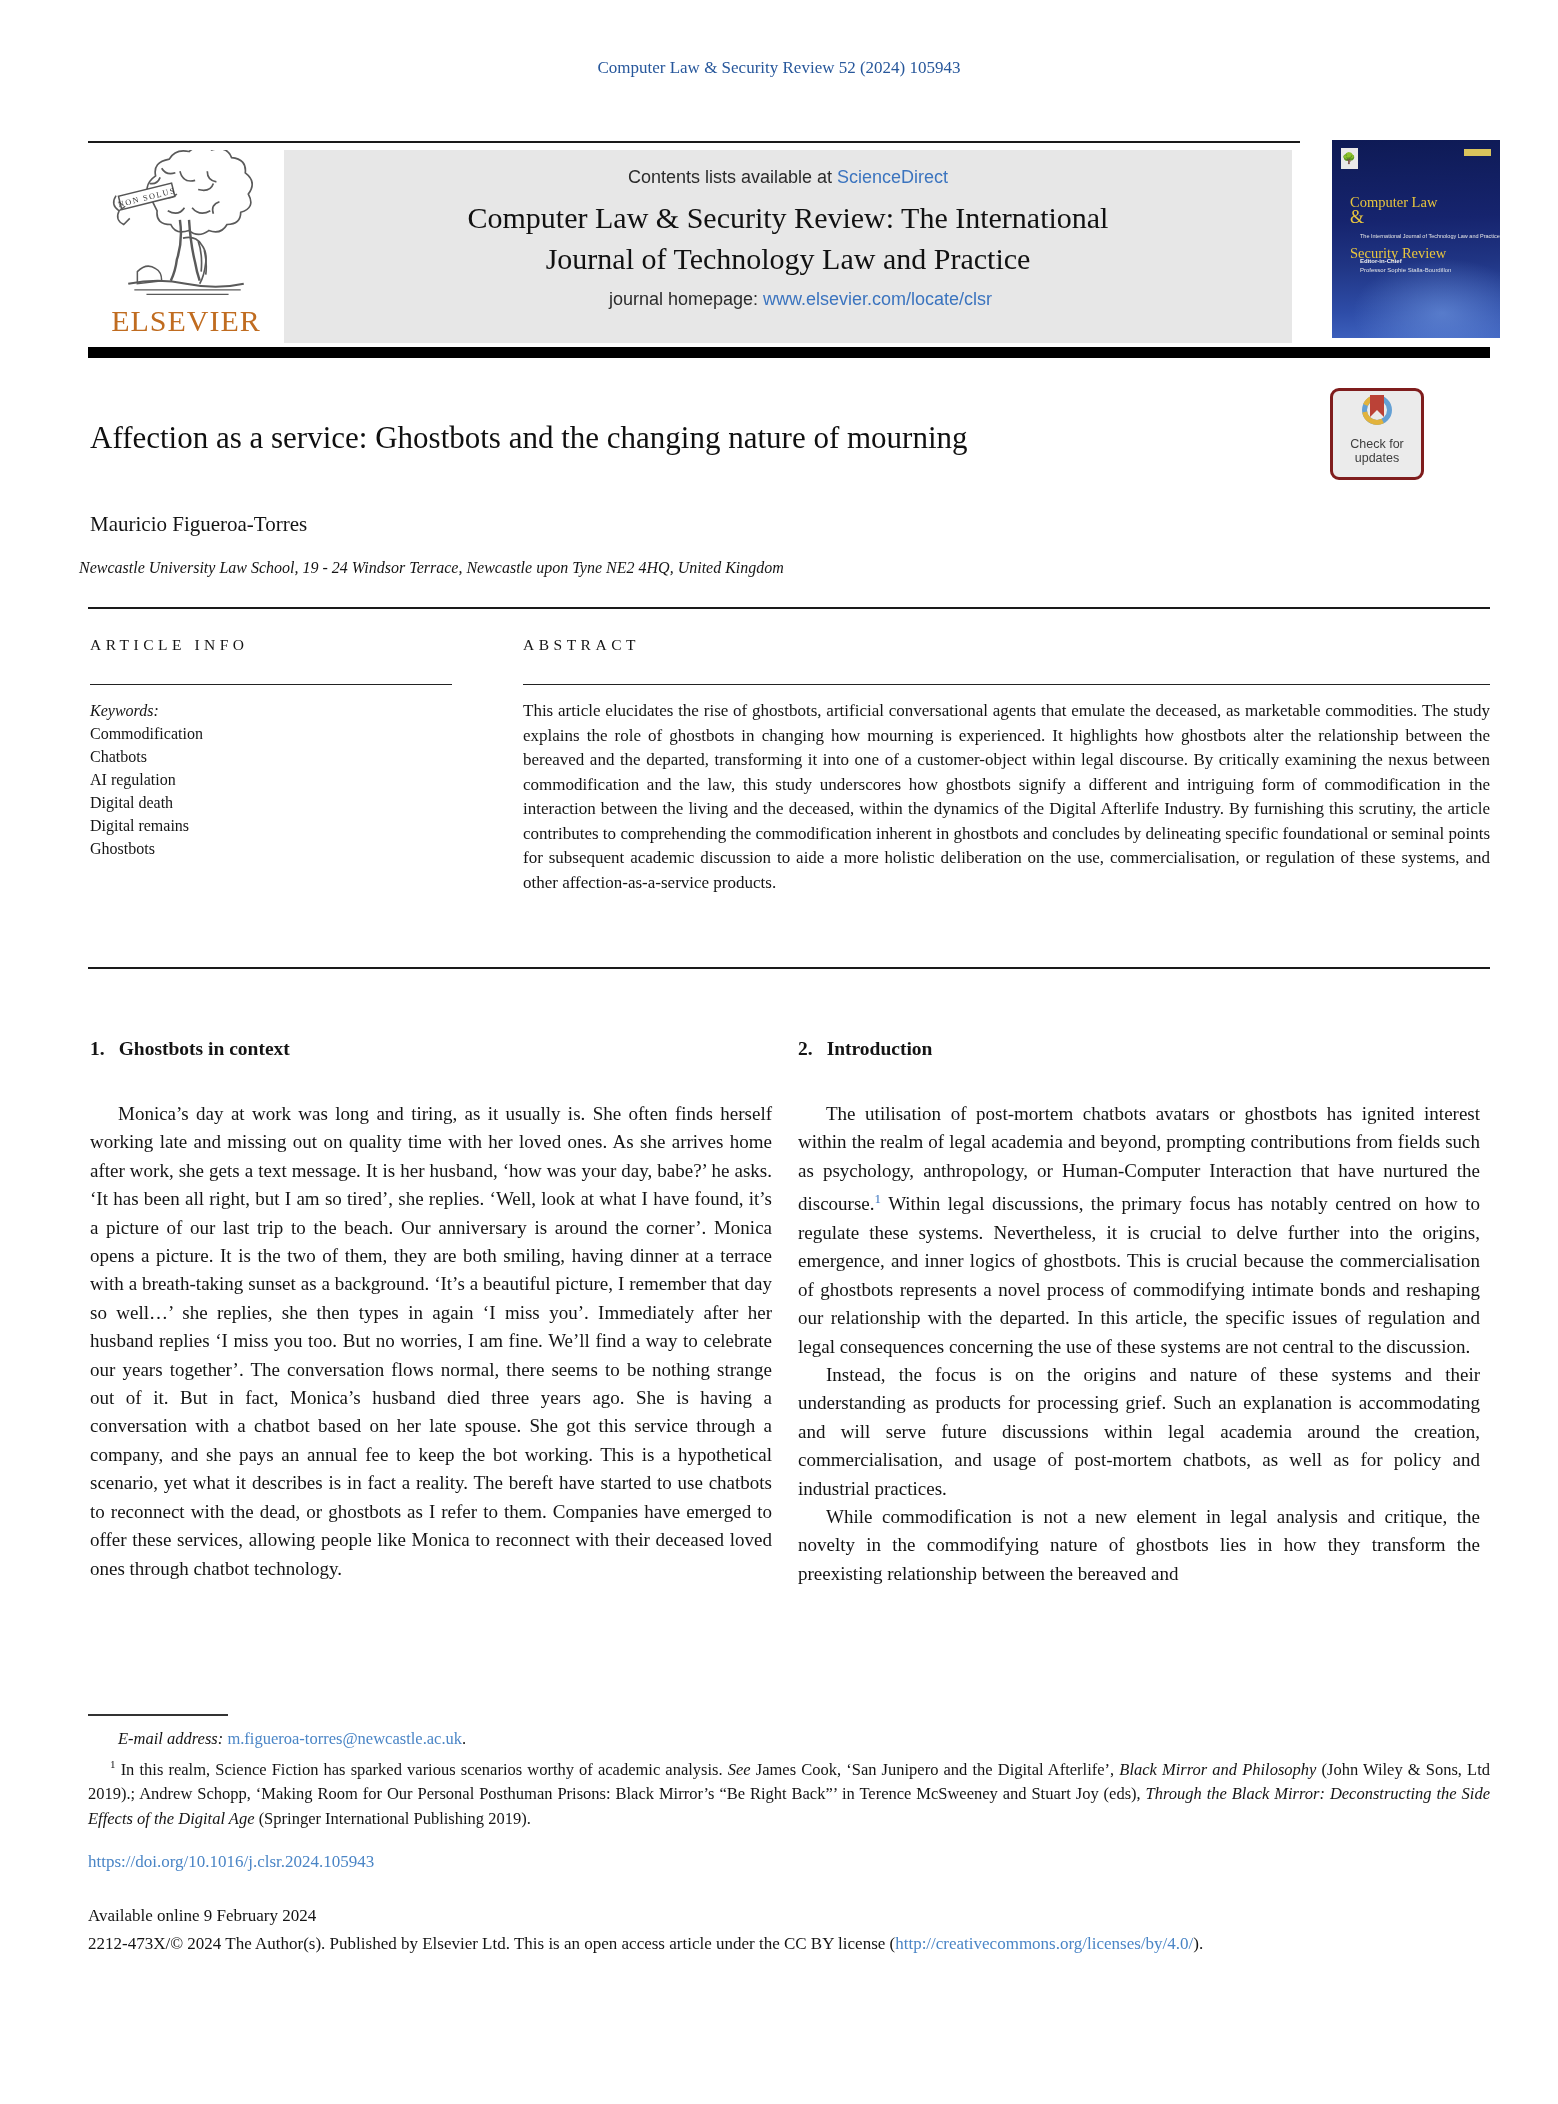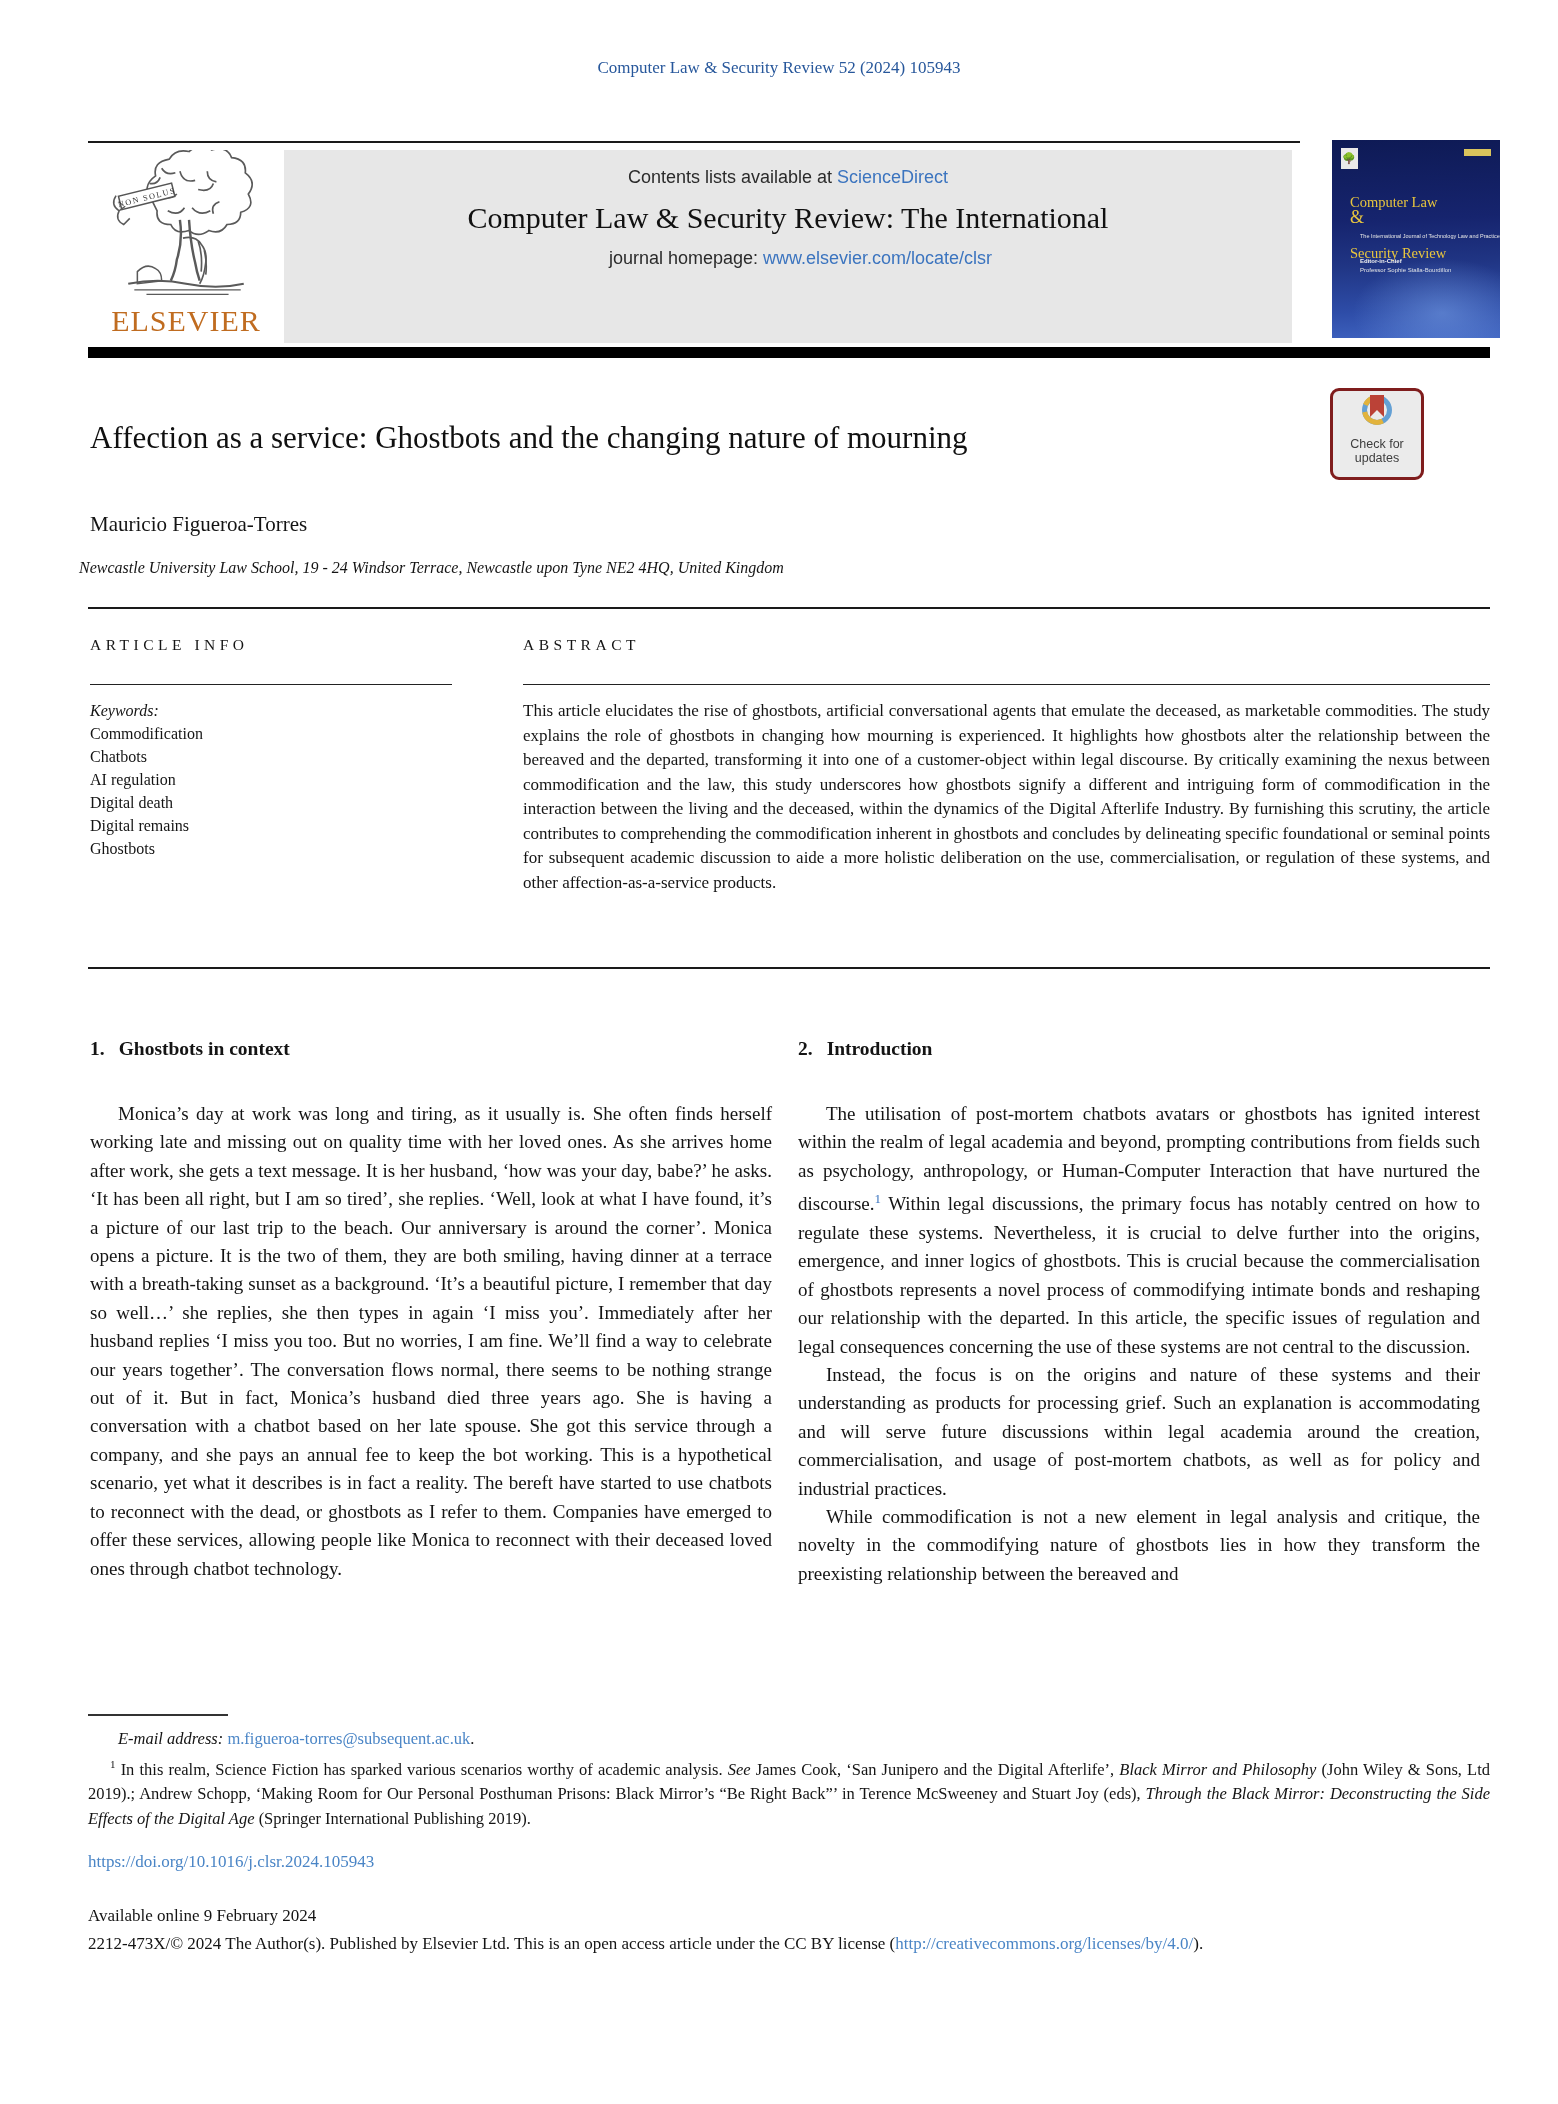--- a/index.html
+++ b/index.html
@@ -115,20 +115,21 @@
     </span>
     <div class="elsevier-word">ELSEVIER</div>
   </div>
 
   <div class="graybox">
     <div class="contents-line">
       <span>Contents lists available at </span><a href="#">ScienceDirect</a>
     </div>
     <div class="journal-title">
       <div>Computer Law &amp; Security Review: The International</div>
+      <div>Journal of Technology Law and Practice</div>
     </div>
     <div class="homepage-line">
       <span>journal homepage: </span><a href="#">www.elsevier.com/locate/clsr</a>
     </div>
   </div>
 
   <div class="cover">
     <div class="emblem">🌳</div>
     <div class="isbar"></div>
     <div class="ctitle">
@@ -197,21 +198,21 @@
       <p><span>The utilisation of post-mortem chatbots avatars or ghostbots has ignited interest within the realm of legal academia and beyond, prompting contributions from fields such as psychology, anthropology, or Human-Computer Interaction that have nurtured the discourse.</span><sup class="fnref">1</sup><span> Within legal discussions, the primary focus has notably centred on how to regulate these systems. Nevertheless, it is crucial to delve further into the origins, emergence, and inner logics of ghostbots. This is crucial because the commercialisation of ghostbots represents a novel process of commodifying intimate bonds and reshaping our relationship with the departed. In this article, the specific issues of regulation and legal consequences concerning the use of these systems are not central to the discussion.</span></p>
       <p>Instead, the focus is on the origins and nature of these systems and their understanding as products for processing grief. Such an explanation is accommodating and will serve future discussions within legal academia around the creation, commercialisation, and usage of post-mortem chatbots, as well as for policy and industrial practices.</p>
       <p>While commodification is not a new element in legal analysis and critique, the novelty in the commodifying nature of ghostbots lies in how they transform the preexisting relationship between the bereaved and</p>
     </div>
   </div>
 
   <div class="fnblock">
     <div class="fnrule"></div>
     <div class="email-line">
       <span class="lbl">E-mail address:</span>
-      <a href="#">m.figueroa-torres@subsequent.ac.uk</a><span>.</span>
+      <a href="#">m.figueroa-torres@newcastle.ac.uk</a><span>.</span>
     </div>
     <div class="fn1">
       <sup>1</sup>
       <span>In this realm, Science Fiction has sparked various scenarios worthy of academic analysis. </span><span class="it">See</span><span> James Cook, ‘San Junipero and the Digital Afterlife’, </span><span class="it">Black Mirror and Philosophy</span><span> (John Wiley &amp; Sons, Ltd 2019).; Andrew Schopp, ‘Making Room for Our Personal Posthuman Prisons: Black Mirror’s “Be Right Back”’ in Terence McSweeney and Stuart Joy (eds), </span><span class="it">Through the Black Mirror: Deconstructing the Side Effects of the Digital Age</span><span> (Springer International Publishing 2019).</span>
     </div>
   </div>
 
   <div class="doi">
     <a href="#">https://doi.org/10.1016/j.clsr.2024.105943</a>
   </div>

